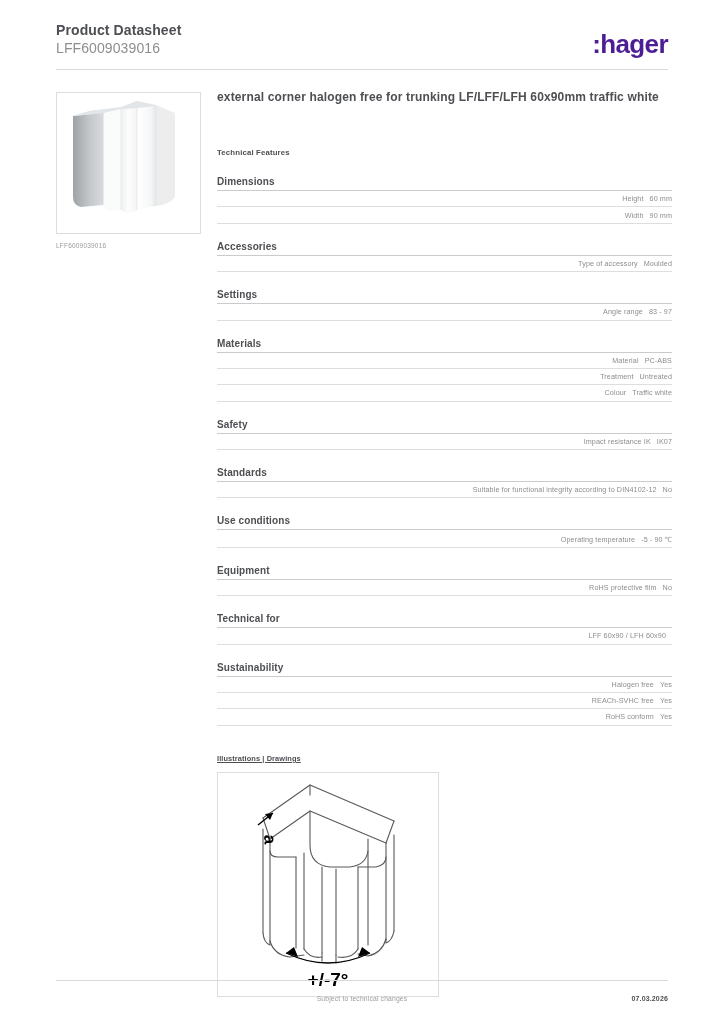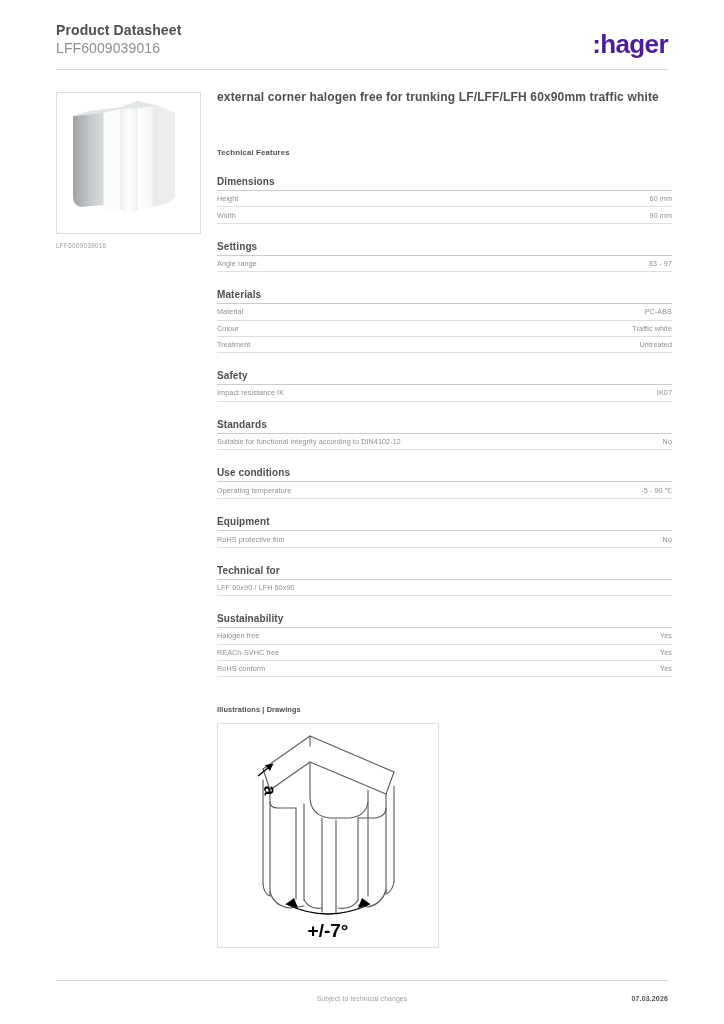--- a/index.html
+++ b/index.html
@@ -120,39 +120,40 @@
     font-size: 10px;
     font-weight: bold;
     color: #4d4f53;
     letter-spacing: 0.1px;
     padding-bottom: 3px;
     border-bottom: 1px solid #c9cbcd;
   }
 
   .spec-row {
     display: flex;
-    justify-content: space-between;
+    justify-content: flex-end;
     align-items: baseline;
     font-size: 7.2px;
     color: #8b8d8f;
     letter-spacing: 0.1px;
     padding: 3.2px 0 3.2px 0;
     border-bottom: 1px solid #dddee0;
     min-height: 14px;
   }
   .spec-label { text-align: left; }
   .spec-value { text-align: right; white-space: nowrap; margin-left: 6px; }
 
   
   .illus-heading {
     margin-top: 28px;
     font-size: 7.4px;
     font-weight: bold;
     color: #4d4f53;
     letter-spacing: 0.1px;
+    text-decoration: underline;
   }
   .illus-box {
     margin-top: 9px;
     width: 222px;
     height: 225px;
     border: 1px solid #dcdddf;
     background: #ffffff;
     position: relative;
   }
   .illus-box svg { display: block; }
@@ -267,39 +268,46 @@
           <div class="spec-row">
             <span class="spec-label">Height</span>
             <span class="spec-value">60 mm</span>
           </div>
           <div class="spec-row">
             <span class="spec-label">Width</span>
             <span class="spec-value">90 mm</span>
           </div>
         </div>
         <div class="spec-group">
+          <div class="group-title">Accessories</div>
+          <div class="spec-row">
+            <span class="spec-label">Type of accessory</span>
+            <span class="spec-value">Moulded</span>
+          </div>
+        </div>
+        <div class="spec-group">
           <div class="group-title">Settings</div>
           <div class="spec-row">
             <span class="spec-label">Angle range</span>
             <span class="spec-value">83 - 97</span>
           </div>
         </div>
         <div class="spec-group">
           <div class="group-title">Materials</div>
           <div class="spec-row">
             <span class="spec-label">Material</span>
             <span class="spec-value">PC-ABS</span>
           </div>
           <div class="spec-row">
+            <span class="spec-label">Treatment</span>
+            <span class="spec-value">Untreated</span>
+          </div>
+          <div class="spec-row">
             <span class="spec-label">Colour</span>
             <span class="spec-value">Traffic white</span>
-          </div>
-          <div class="spec-row">
-            <span class="spec-label">Treatment</span>
-            <span class="spec-value">Untreated</span>
           </div>
         </div>
         <div class="spec-group">
           <div class="group-title">Safety</div>
           <div class="spec-row">
             <span class="spec-label">Impact resistance IK</span>
             <span class="spec-value">IK07</span>
           </div>
         </div>
         <div class="spec-group">

